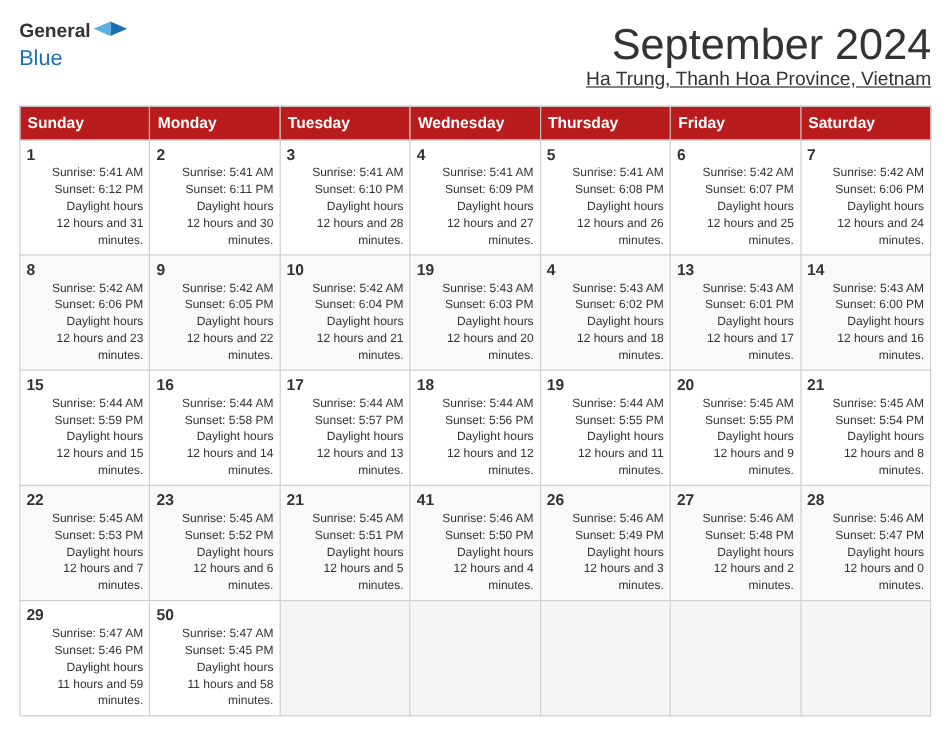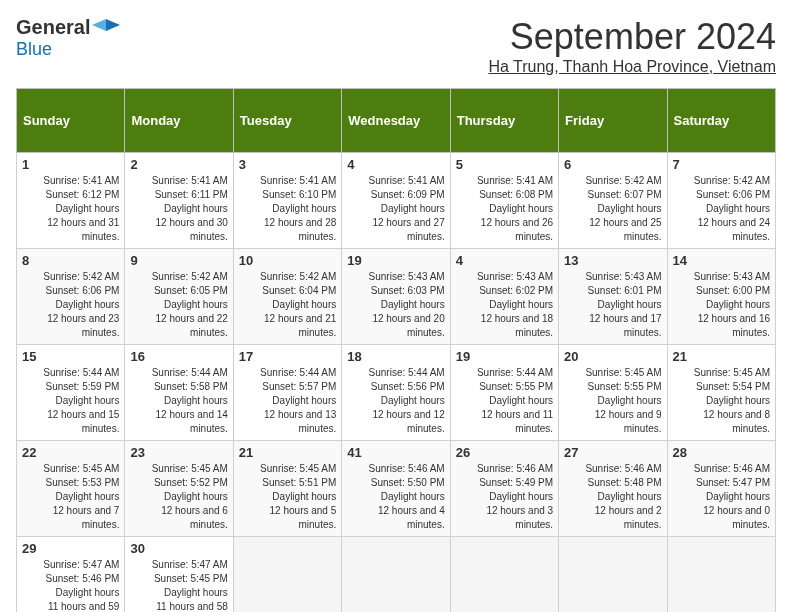--- a/index.html
+++ b/index.html
@@ -19,21 +19,21 @@
     .logo {
       display: flex;
       flex-direction: column;
       align-items: flex-start;
     }
     .logo-text {
       display: flex;
       align-items: center;
     }
     .logo-general {
-      font-size: 20px;
+      font-size: 16px;
       font-weight: bold;
       color: #333;
     }
     .logo-blue {
       font-size: 18px;
       font-weight: normal;
       color: #1a6faf;
     }
     .logo-bird {
       width: 28px;
@@ -52,24 +52,24 @@
       font-size: 16px;
       color: #333;
       text-decoration: underline;
     }
     .calendar-table {
       width: 100%;
       border-collapse: collapse;
       table-layout: fixed;
     }
     .calendar-table th {
-      background-color: #4d7c0f;
+      background-color: #b91c1c;
       color: #fff;
       text-align: left;
-      padding: 24px 6px;
+      padding: 6px 6px;
       font-size: 13px;
       font-weight: bold;
       border: 1px solid #c0c0c0;
     }
     .calendar-table td {
       vertical-align: top;
       padding: 4px 5px;
       font-size: 10.5px;
       color: #333;
       border: 1px solid #d0d0d0;
@@ -248,21 +248,21 @@
           <span class="day-number">28</span>
           <div class="cell-info">Sunrise: 5:46 AM<br>Sunset: 5:47 PM<br>Daylight hours<br>12 hours and 0 minutes.</div>
         </td>
       </tr>
       <tr>
         <td>
           <span class="day-number">29</span>
           <div class="cell-info">Sunrise: 5:47 AM<br>Sunset: 5:46 PM<br>Daylight hours<br>11 hours and 59 minutes.</div>
         </td>
         <td>
-          <span class="day-number">30</span>
+          <span class="day-number">50</span>
           <div class="cell-info">Sunrise: 5:47 AM<br>Sunset: 5:45 PM<br>Daylight hours<br>11 hours and 58 minutes.</div>
         </td>
         <td class="empty"></td>
         <td class="empty"></td>
         <td class="empty"></td>
         <td class="empty"></td>
         <td class="empty"></td>
       </tr>
     </tbody>
 </table>

